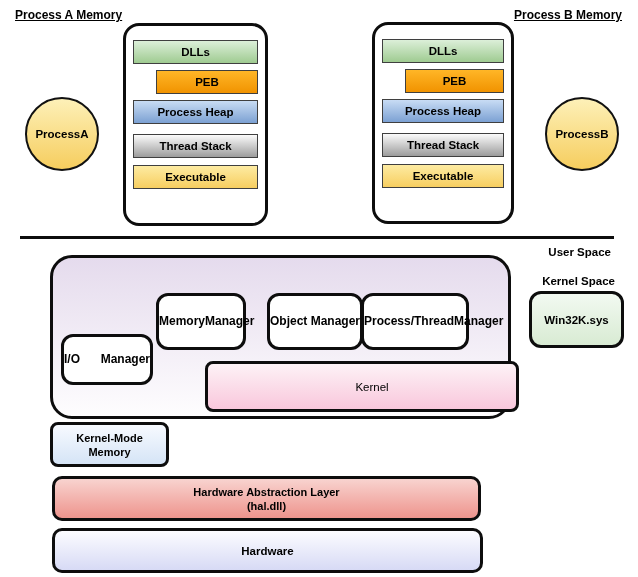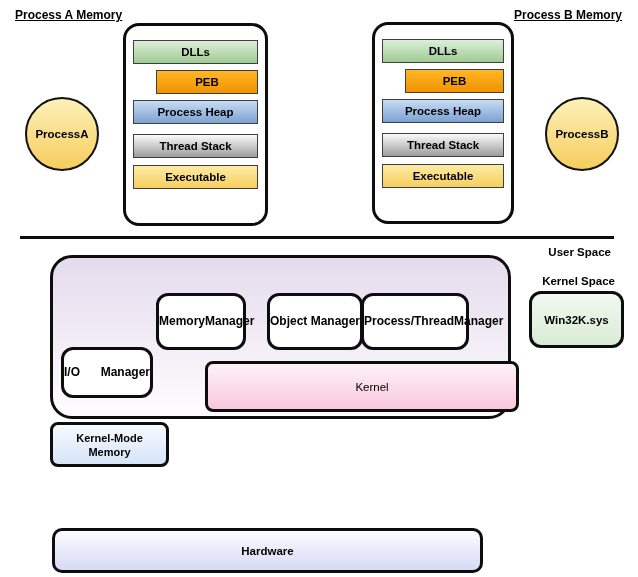--- a/index.html
+++ b/index.html
@@ -33,21 +33,21 @@
   .executive { position:absolute; left:50px; top:255px; width:455px; height:158px;
     background:linear-gradient(#e5dbed,#fefdfe); border:3.5px solid #0d0d0d; border-radius:22px; }
   .exec-title { position:absolute; left:0; right:0; top:8px; text-align:center;
     font-weight:bold; font-size:11.5px; }
   .white-box { position:absolute; background:#ffffff; border:3px solid #0d0d0d; border-radius:12px;
     display:flex; flex-direction:row; align-items:center; justify-content:space-between;
     font-weight:bold; font-size:12px; line-height:15px; text-align:center; }
   .box-mm { left:103px; top:35px; width:84px;  height:51px; }
   .box-om { left:198px; top:35px; width:90px;  height:51px;margin-left:16px; }
   .box-pt { left:308px; top:35px; width:102px; height:51px; }
-  .box-io { left:8px;   top:89px; width:86px;  height:45px; }
+  .box-io { left:8px;   top:76px; width:86px;  height:45px; }
   .kernel-box { position:absolute; left:152px; top:103px; width:288px; height:45px;
     background:linear-gradient(#fdf2f6,#f9c7dc); border:3px solid #0d0d0d; border-radius:8px;
     display:flex; align-items:center; justify-content:center; font-weight:normal; font-size:11.5px;padding-left:20px; }
 
   .win32k { position:absolute; left:529px; top:291px; width:89px; height:51px;
     background:linear-gradient(#f2f9f1,#d8ebd3); border:3px solid #0d0d0d; border-radius:12px;
     display:flex; align-items:center; justify-content:center; font-weight:bold; font-size:11.5px; }
 
   .kmd { position:absolute; left:50px; top:422px; width:113px; height:39px;
     background:linear-gradient(#f7faff,#d5e4f6); border:3px solid #0d0d0d; border-radius:8px;
@@ -126,16 +126,20 @@
     <div class="kernel-box">Kernel</div>
   </div>
 
   <div class="win32k">Win32K.sys</div>
 
   <div class="kmd">
     <span>Kernel-Mode</span>
     <span>Memory</span>
   </div>
 
+  <div class="hal">
+    <span>Hardware Abstraction Layer</span>
+    <span>(hal.dll)</span>
+  </div>
 
   <div class="hardware">Hardware</div>
 
 </div>
 
 </body></html>

